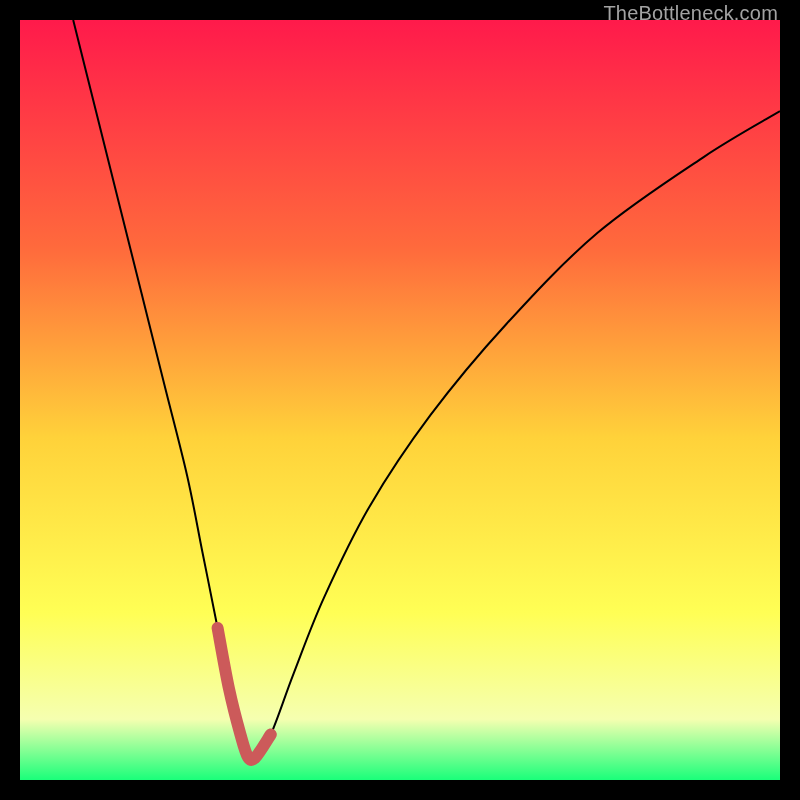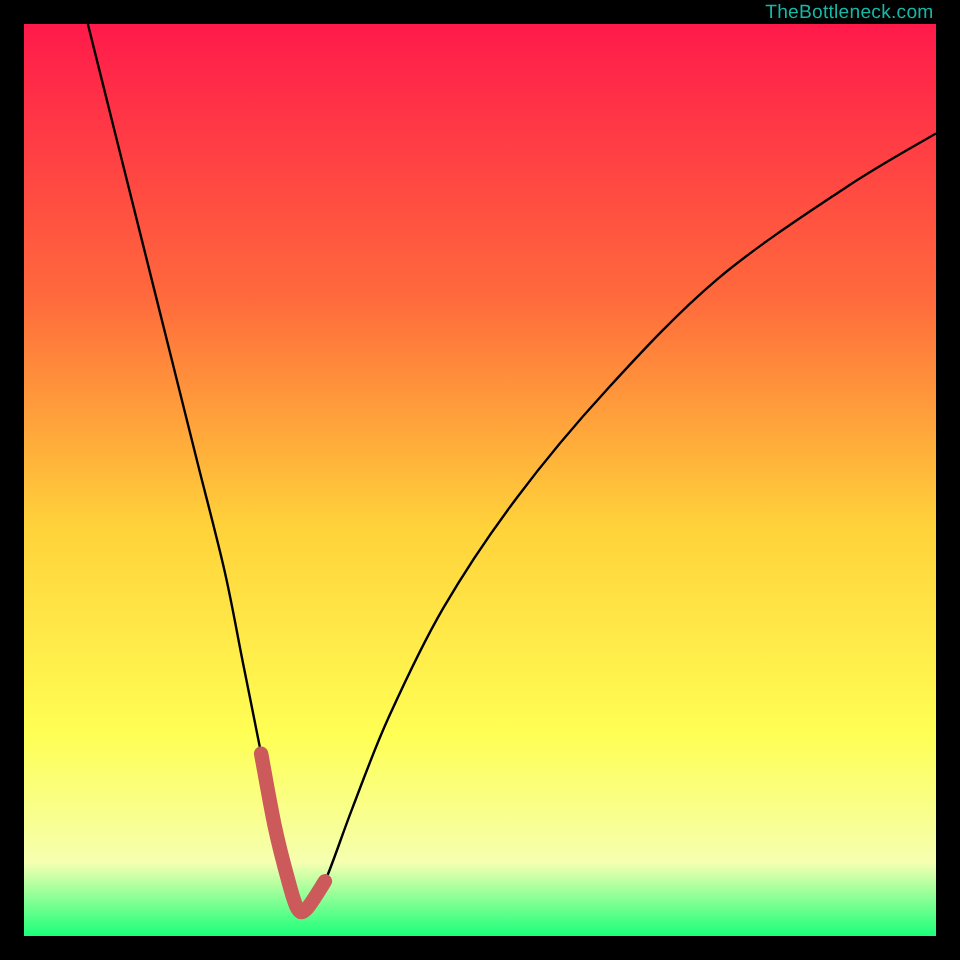--- a/index.html
+++ b/index.html
@@ -23,22 +23,22 @@
     position: absolute;
     left: 0;
     top: 0;
     width: 760px;
     height: 760px;
   }
   .watermark {
     position: absolute;
     top: 2px;
     right: 22px;
-    color: #14b8a6;
-    font-size: 16px;
+    color: #a3a3a3;
+    font-size: 20px;
     font-weight: 500;
     letter-spacing: 0.2px;
     user-select: none;
   }
   svg { display: block; }
 </style>
 </head>
 <body>
 
 <div class="frame">

